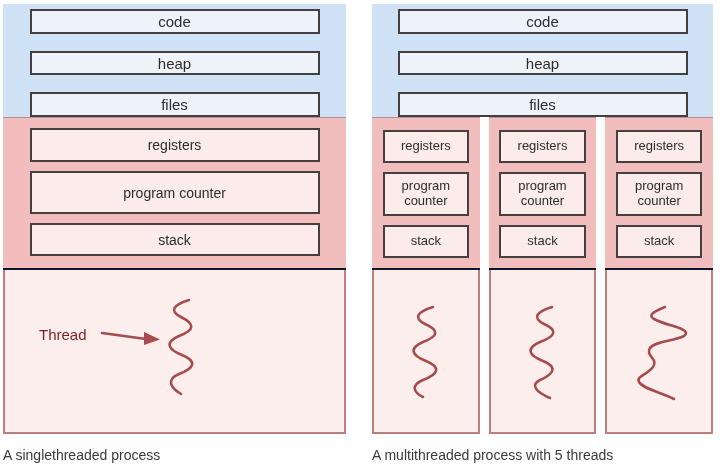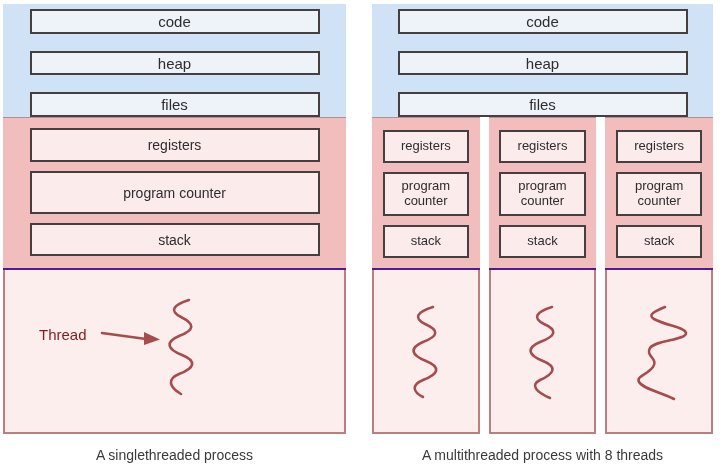--- a/index.html
+++ b/index.html
@@ -20,21 +20,21 @@
     background:#eef2f9; border:2px solid #45403f;
     display:flex; align-items:center; justify-content:center;
     color:#2d2d2d;
   }
   .shared-box { width:290px; height:30px; font-size:15px; }
 
   
   .thread-band {
     background:#f2bdbd;
     border-top:1px solid rgba(130,105,120,.55);
-    border-bottom:2px solid #4c1d95;
+    border-bottom:2px solid #0f172a;
     display:flex; flex-direction:column; align-items:center;
   }
   #left-panel .thread-band { height:153px; padding-top:10px; gap:9px; }
   .pink-box { background:#fcebeb; }
   #left-panel .pink-box { width:290px; font-size:14px; }
   #left-panel .pink-box.registers { height:34px; }
   #left-panel .pink-box.pcounter  { height:43px; }
   #left-panel .pink-box.stack     { height:33px; }
 
   
@@ -58,21 +58,21 @@
 
   
   .thread-label {
     position:absolute; left:34px; top:56px;
     color:#7f1d1d; font-size:15px;
   }
   .arrow-svg    { position:absolute; left:94px;  top:56px; }
   .squiggle-svg-left { position:absolute; left:152px; top:26px; }
 
   .caption {
-    position:absolute; top:447px; text-align:center;
+    position:absolute; top:447px; text-align:left;
     font-size:14px; color:#3a3a3a;
   }
   #caption-left  { left:3px;   width:343px; }
   #caption-right { left:372px; width:341px; }
 </style>
 </head>
 <body>
 
 <div id="canvas">
 
@@ -143,15 +143,15 @@
           <svg width="72" height="100" viewBox="0 0 72 100">
             <path d="M42,3 C32,7 24,11 31,15 C44,22 62,23 63,29 C64,36 32,36 27,44 C22,52 36,55 30,63 C24,71 13,72 16,78 C20,85 38,88 51,95" fill="none" stroke="#a64c4c" stroke-width="2.6" stroke-linecap="round"></path>
           </svg>
         </div>
       </div>
 
     </div>
   </div>
 
   <div id="caption-left" class="caption">A singlethreaded process</div>
-  <div id="caption-right" class="caption">A multithreaded process with 8 threads</div>
+  <div id="caption-right" class="caption">A multithreaded process with 5 threads</div>
 
 </div>
 
 </body></html>

